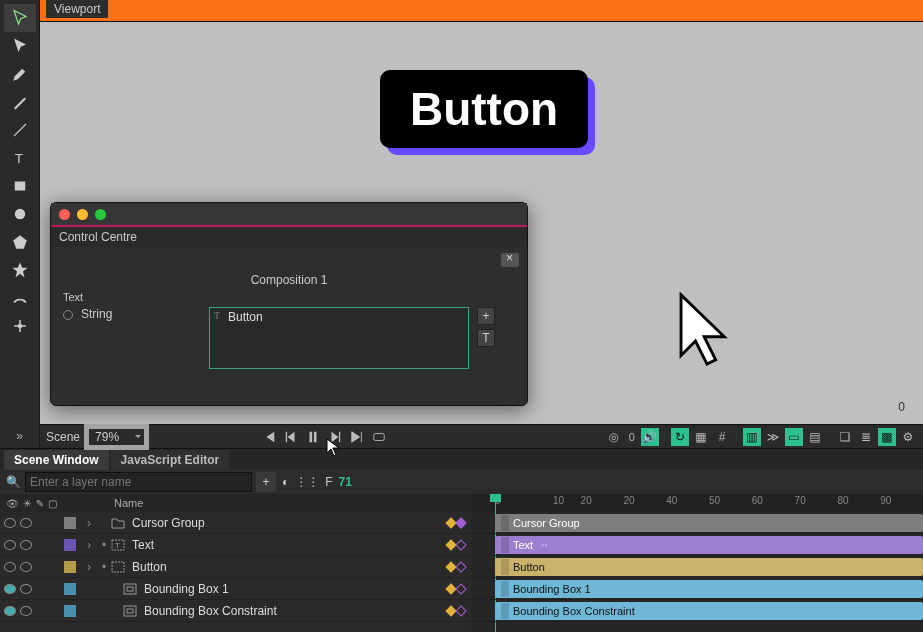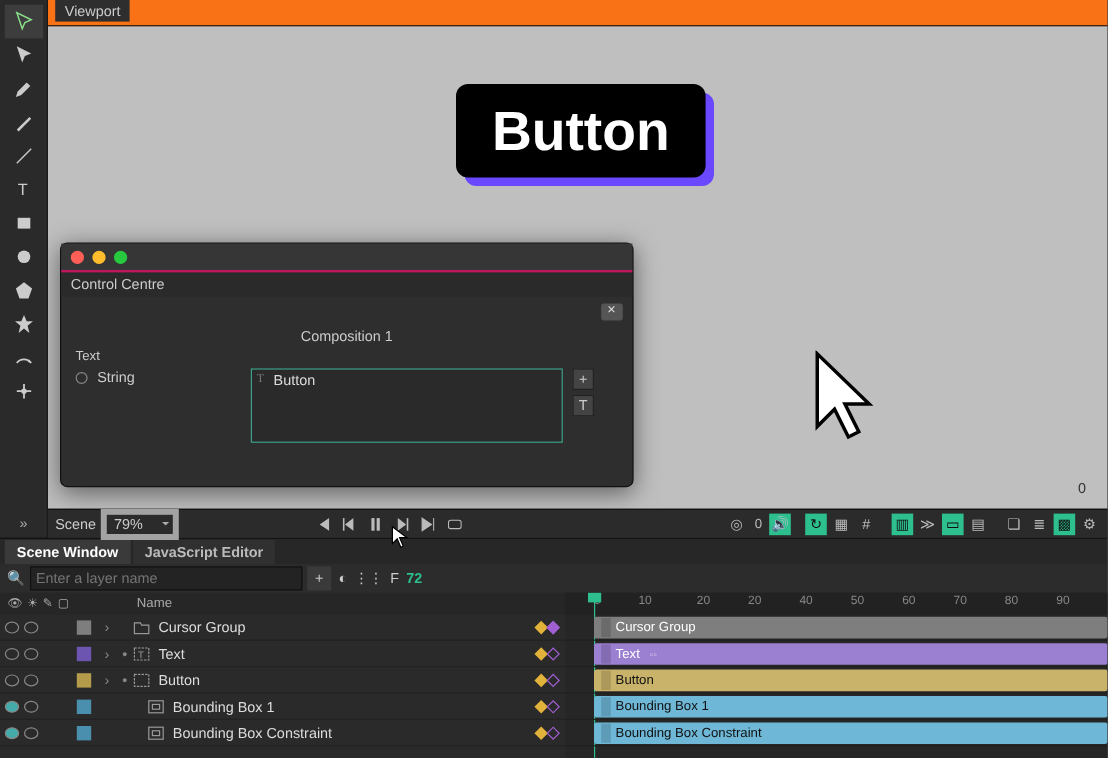--- a/index.html
+++ b/index.html
@@ -307,21 +307,21 @@
   <div class="out-hdr">
     <div class="search">
       <span>🔍</span>
       <input placeholder="Enter a layer name" style="">
       <div class="addbtn">+</div>
     </div>
     <div class="hdr-mid">
       <span>◐</span>
       <span>⋮⋮</span>
       <span>F</span>
-      <span class="fval">72</span>
+      <span class="fval">71</span>
     </div>
   </div>
 
   <div class="split">
     <div class="outliner">
       <div class="out-cols">
         <div class="c1">
           <span class="eye">👁</span>
           <span class="sun">☀</span>
           <span class="lock">✎</span>
@@ -432,21 +432,21 @@
               <span class="kdot y"></span>
               <span class="kdot po"></span>
             </div>
           </div>
         </div>
     </div>
 
     <div class="timeline">
       <div class="ruler" id="ruler">
           <span class="tick" style="left: 24px;">0</span>
-          <span class="tick" style="left: 61px;">10</span>
+          <span class="tick" style="left: 82px;">10</span>
           <span class="tick" style="left: 109.6px;">20</span>
           <span class="tick" style="left: 152.4px;">20</span>
           <span class="tick" style="left: 195.2px;">40</span>
           <span class="tick" style="left: 238px;">50</span>
           <span class="tick" style="left: 280.8px;">60</span>
           <span class="tick" style="left: 323.6px;">70</span>
           <span class="tick" style="left: 366.4px;">80</span>
           <span class="tick" style="left: 409.2px;">90</span>
         </div>
       <div class="playhead"></div>

